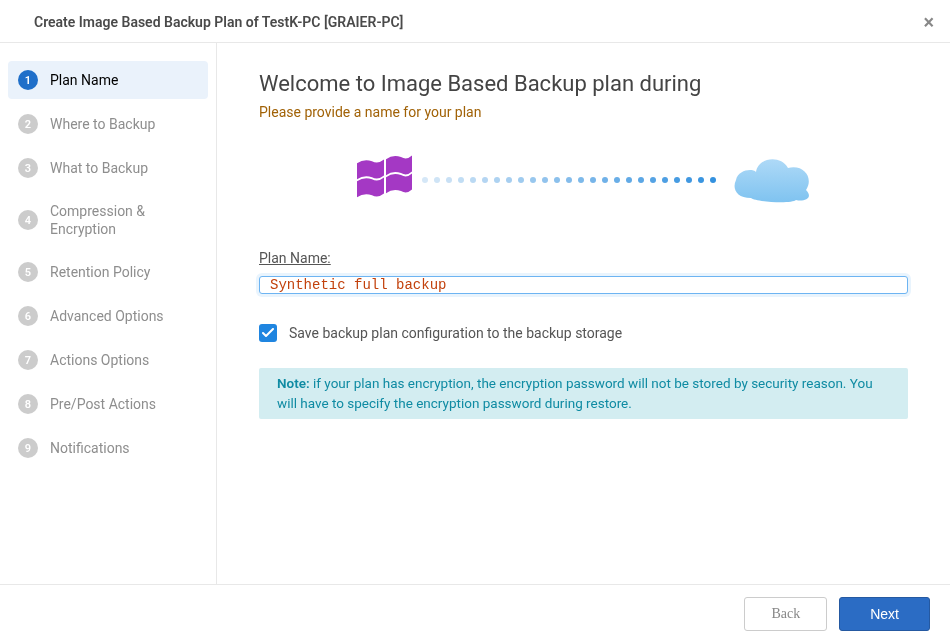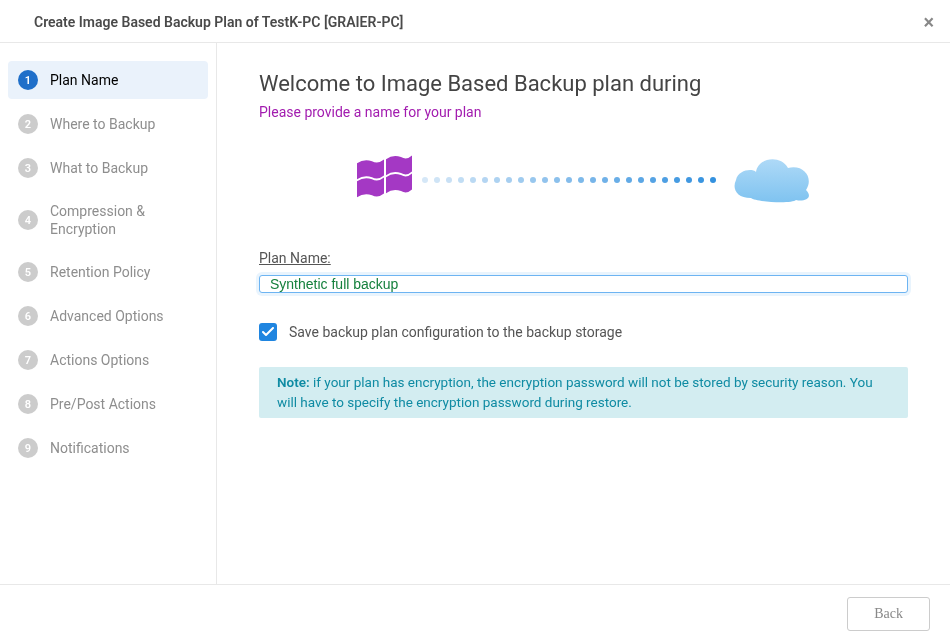--- a/index.html
+++ b/index.html
@@ -81,21 +81,21 @@
       overflow: auto;
     }
     .title {
       font-size: 22px;
       color: #444;
       font-weight: 400;
       margin-bottom: 8px;
     }
     .subtitle {
       font-size: 14px;
-      color: #a21caf;
+      color: #a16207;
       margin-bottom: 20px;
     }
     .illustration {
       display: flex;
       align-items: center;
       justify-content: center;
       gap: 10px;
       margin: 30px 0 40px 0;
     }
     .win-logo svg { display: block; }
@@ -117,21 +117,22 @@
       text-decoration: underline;
     }
     .text-input {
       width: 100%;
       padding: 0 10px;
       font-size: 14px;
       border: 1px solid #6db4f2;
       border-radius: 3px;
       outline: none;
       box-shadow: 0 0 0 3px rgba(109,180,242,0.15);
-      color: #15803d;
+      color: #c2410c;
+      font-family: Liberation Mono, monospace;
     }
     .check-row {
       display: flex;
       align-items: center;
       margin-top: 30px;
       gap: 12px;
     }
     .checkbox {
       width: 18px;
       height: 18px;
@@ -300,13 +301,14 @@
     </div>
 
     <div class="note">
       <b>Note:</b><span> if your plan has encryption, the encryption password will not be stored by security reason. You will have to specify the encryption password during restore.</span>
     </div>
   </div>
 </div>
 
 <div class="footer">
   <button class="btn btn-back">Back</button>
+  <button class="btn btn-next">Next</button>
 </div>
 
 </body></html>

